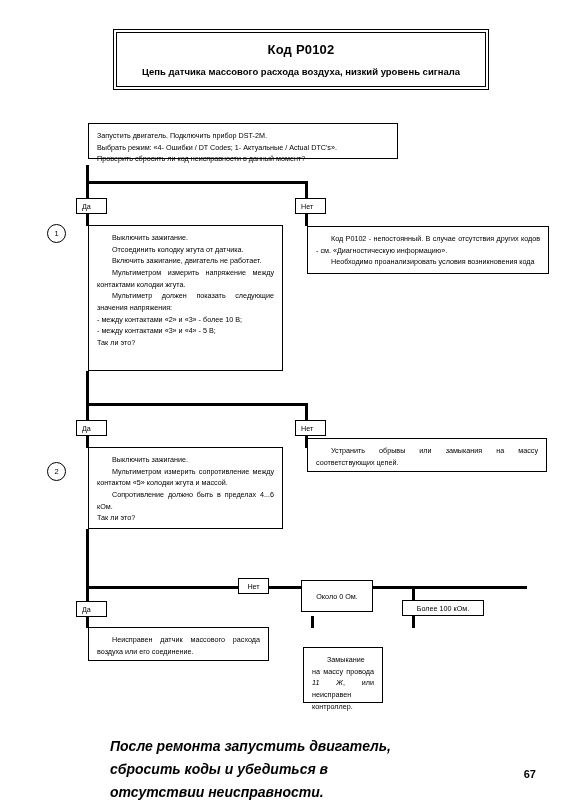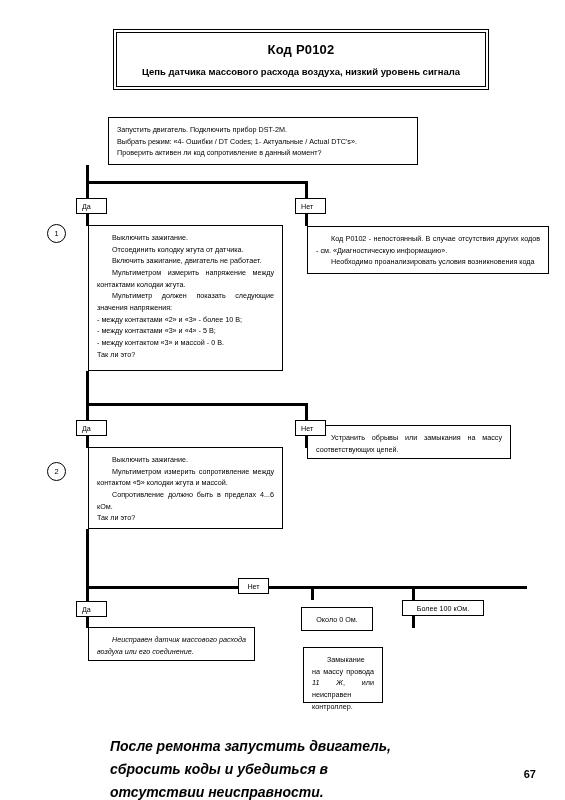--- a/index.html
+++ b/index.html
@@ -132,24 +132,24 @@
 
 <div id="page">
 
   <div class="title-outer">
     <div class="title-inner">
       <div class="title-code">Код P0102</div>
       <div class="title-desc">Цепь датчика массового расхода воздуха, низкий уровень сигнала</div>
     </div>
   </div>
 
-  <div class="box" style="left:88px; top:117px; width:310px; height:48px;margin-left:20px;">
+  <div class="box" style="left:88px; top:123px; width:310px; height:36px;">
     <p class="noind">Запустить двигатель. Подключить прибор DST-2M.</p>
     <p class="noind">Выбрать режим: «4- Ошибки / DT Codes; 1- Актуальные / Actual DTC's».</p>
-    <p class="noind">Проверить активен ли код сопротивление в данный момент?</p>
+    <p class="noind">Проверить сбросить ли код неисправности в данный момент?</p>
   </div>
 
   <div class="vline" style="left:86px; top:165px; height:18px;"></div>
   <div class="hline" style="left:86px; top:181px; width:222px;"></div>
   <div class="vline" style="left:86px; top:181px; height:18px;"></div>
   <div class="vline" style="left:305px; top:181px; height:18px;"></div>
 
   <div class="label-box lefted" style="left:76px; top:198px; width:31px; height:16px;">Да</div>
   <div class="label-box lefted" style="left:295px; top:198px; width:31px; height:16px;">Нет</div>
 
@@ -159,21 +159,20 @@
   <div class="step-circle" style="left:47px; top:224px;">1</div>
 
   <div class="box" style="left:88px; top:225px; width:195px; height:146px;">
     <p class="ind">Выключить зажигание.</p>
     <p class="ind">Отсоединить колодку жгута от датчика.</p>
     <p class="ind">Включить зажигание, двигатель не работает.</p>
     <p class="ind">Мультиметром измерить напряжение между контактами колодки жгута.</p>
     <p class="ind">Мультиметр должен показать следующие значения напряжения:</p>
     <p class="noind">- между контактами «2» и «3» - более 10 В;</p>
     <p class="noind">- между контактами «3» и «4» - 5 В;</p>
-    <p class="noind">- между контактом «3» и массой - 0 В.</p>
     <p class="noind">Так ли это?</p>
   </div>
 
   <div class="box" style="left:307px; top:226px; width:242px; height:48px;">
     <p class="ind">Код P0102 - непостоянный. В случае отсутствия других кодов - см. «Диагностическую информацию».</p>
     <p class="ind">Необходимо проанализировать условия возникновения кода</p>
   </div>
 
   <div class="vline" style="left:86px; top:371px; height:35px;"></div>
   <div class="hline" style="left:86px; top:403px; width:222px;"></div>
@@ -188,41 +187,41 @@
 
   <div class="step-circle" style="left:47px; top:462px;">2</div>
 
   <div class="box" style="left:88px; top:447px; width:195px; height:82px;">
     <p class="ind">Выключить зажигание.</p>
     <p class="ind">Мультиметром измерить сопротивление между контактом «5» колодки жгута и массой.</p>
     <p class="ind">Сопротивление должно быть в пределах 4...6 кОм.</p>
     <p class="noind">Так ли это?</p>
   </div>
 
-  <div class="box" style="left:307px; top:425px; width:204px; height:34px;">
+  <div class="box" style="left:307px; top:438px; width:240px; height:34px;">
     <p class="ind">Устранить обрывы или замыкания на массу соответствующих цепей.</p>
   </div>
 
   <div class="vline" style="left:86px; top:529px; height:60px;"></div>
   <div class="hline" style="left:86px; top:586px; width:441px;"></div>
   <div class="vline" style="left:86px; top:586px; height:16px;"></div>
   <div class="vline" style="left:311px; top:586px; height:14px;"></div>
   <div class="vline" style="left:412px; top:586px; height:14px;"></div>
 
   <div class="label-box" style="left:238px; top:578px; width:31px; height:16px;">Нет</div>
 
   <div class="label-box lefted" style="left:76px; top:601px; width:31px; height:16px;">Да</div>
-  <div class="label-box" style="left:301px; top:607px; width:72px; height:24px;">Около 0 Ом.</div>
+  <div class="label-box" style="left:301px; top:580px; width:72px; height:32px;">Около 0 Ом.</div>
   <div class="label-box" style="left:402px; top:600px; width:82px; height:16px;">Более 100 кОм.</div>
 
   <div class="vline" style="left:86px; top:617px; height:11px;"></div>
   <div class="vline" style="left:311px; top:616px; height:12px;"></div>
   <div class="vline" style="left:412px; top:616px; height:12px;"></div>
 
-  <div class="box" style="left:88px; top:627px; width:167px; height:34px;font-style:italic;">
+  <div class="box" style="left:88px; top:627px; width:181px; height:34px;">
     <p class="ind">Неисправен датчик массового расхода воздуха или его соединение.</p>
   </div>
 
   <div class="box" style="left:303px; top:627px; width:80px; height:56px;margin-top:20px;">
     <p class="ind"><span>Замыкание на массу провода </span><span class="italic">11 Ж</span><span>, или неисправен контроллер.</span></p>
   </div>
 
 
   <div class="footer-note">
     <div>После ремонта запустить двигатель, сбросить коды и убедиться в</div>

